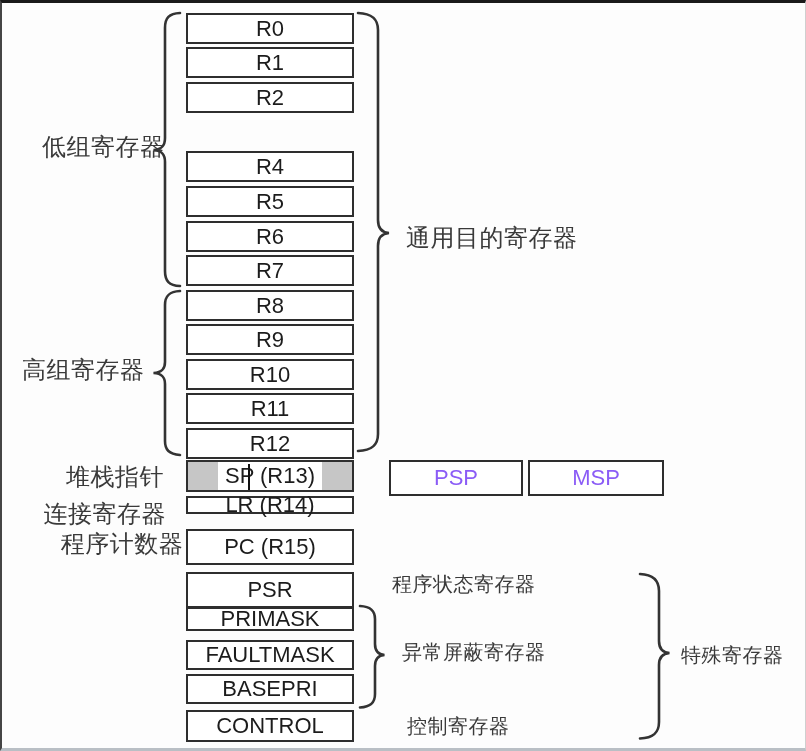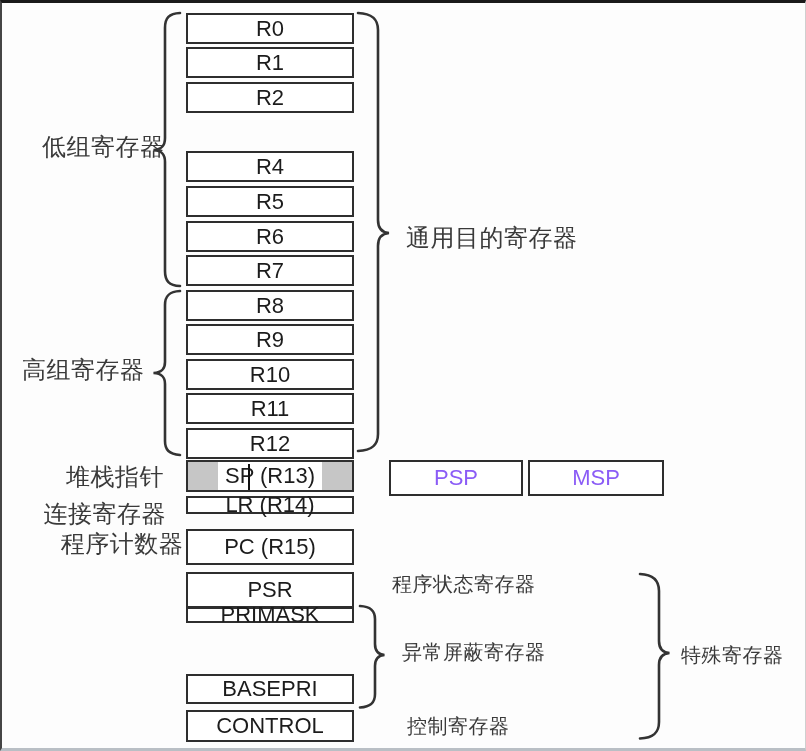--- a/index.html
+++ b/index.html
@@ -69,21 +69,22 @@
     <span class="sp-text">SP (R13)</span>
     <span class="caret"></span>
   </div>
   <div class="reg" style="top:493px;height:18px">LR (R14)</div>
   <div class="reg" style="top:526px;height:36px">PC (R15)</div>
 
   <div class="bank" style="left:387px;top:457px;width:134px">PSP</div>
   <div class="bank" style="left:526px;top:457px;width:136px">MSP</div>
 
   <div class="reg" style="top:569px;height:36px">PSR</div>
-  <div class="reg" style="top:604px;height:16px">PRIMASK</div>
+  <div class="reg" style="top:604px;height:24px">PRIMASK</div>
+  <div class="reg" style="top:637px;height:30px">FAULTMASK</div>
   <div class="reg" style="top:671px;height:30px">BASEPRI</div>
   <div class="reg" style="top:707px;height:32px">CONTROL</div>
 
   <div class="cn" style="left:40px;top:130px;width:124px;">低组寄存器</div>
   <div class="cn" style="left:20px;top:353px;width:120px;text-align:right">高组寄存器</div>
   <div class="cn" style="left:64px;top:460px;width:100px;">堆栈指针</div>
   <div class="cn" style="left:38px;top:497px;width:126px;text-align:right">连接寄存器</div>
   <div class="cn" style="left:56px;top:527px;width:128px;text-align:center">程序计数器</div>
   <div class="cn" style="left:404px;top:221px">通用目的寄存器</div>
   <div class="cn small" style="left:390px;top:567px">程序状态寄存器</div>

